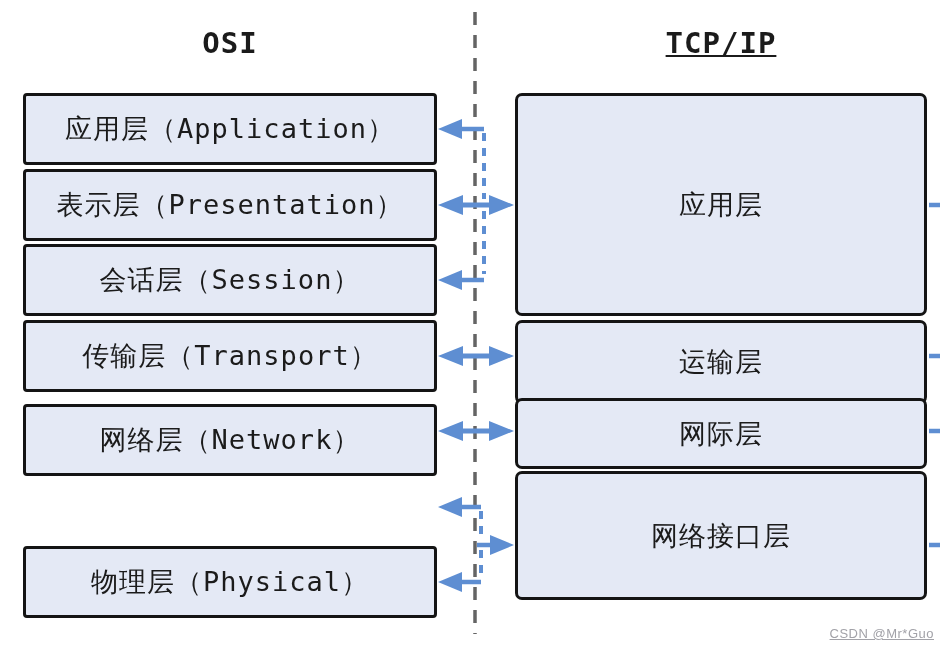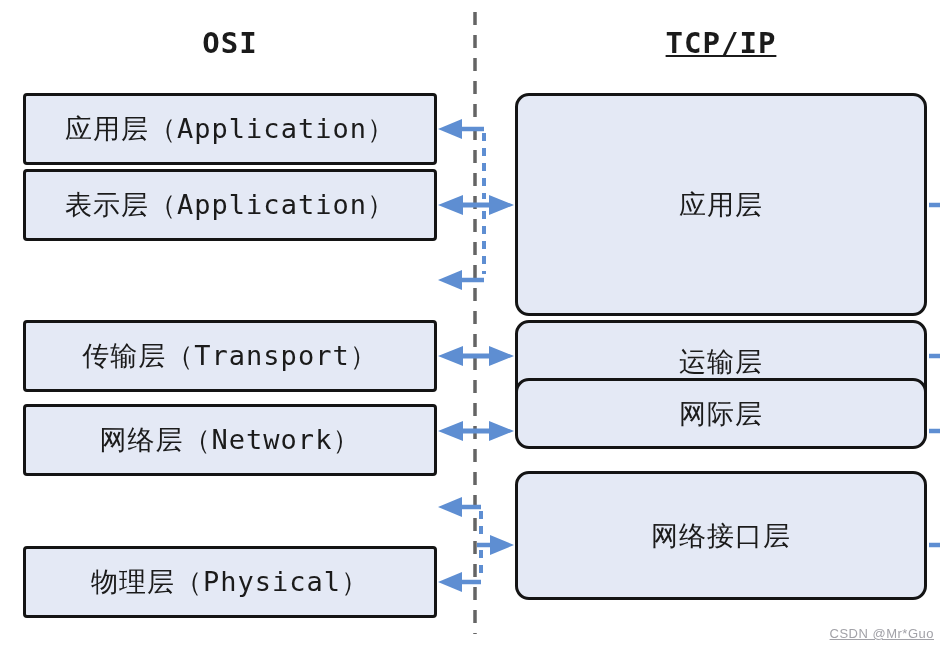--- a/index.html
+++ b/index.html
@@ -35,49 +35,50 @@
     background:var(--fill);
     border:3px solid var(--stroke);
     display:flex;
     align-items:center;
     justify-content:center;
     font-size:27px;
     letter-spacing:1px;
     white-space:nowrap;
   }
   .osi-box{left:23px;width:414px;height:72px;border-radius:4px;}
-  .tcp-box{left:515px;width:412px;border-radius:14px;font-family:Liberation Mono, monospace;}
+  .tcp-box{left:515px;width:412px;border-radius:7px;font-family:Liberation Mono, monospace;}
   .overlay{position:absolute;left:0;top:0;pointer-events:none;}
   .watermark{
     position:absolute;
     top:626px;right:6px;
     font-family:"Liberation Sans","DejaVu Sans",sans-serif;
     font-size:13px;
     color:var(--wm);
     letter-spacing:0.5px;
     text-decoration:underline;
   }
 </style>
 </head>
 <body>
 
 <div class="canvas">
 
   <div class="col-title osi">OSI</div>
   <div class="col-title tcpip">TCP/IP</div>
 
   <div class="layer-box osi-box" style="top:93px">应用层（Application）</div>
-  <div class="layer-box osi-box" style="top:169px">表示层（Application）</div>
+  <div class="layer-box osi-box" style="top:169px">表示层（Presentation）</div>
+  <div class="layer-box osi-box" style="top:244px">会话层（Session）</div>
   <div class="layer-box osi-box" style="top:320px">传输层（Transport）</div>
   <div class="layer-box osi-box" style="top:404px">网络层（Network）</div>
   <div class="layer-box osi-box" style="top:546px">物理层（Physical）</div>
 
   <div class="layer-box tcp-box" style="top:93px;height:223px">应用层</div>
   <div class="layer-box tcp-box" style="top:320px;height:84px">运输层</div>
-  <div class="layer-box tcp-box" style="top:378px;height:71px">网际层</div>
+  <div class="layer-box tcp-box" style="top:398px;height:71px">网际层</div>
   <div class="layer-box tcp-box" style="top:471px;height:129px">网络接口层</div>
 
   <svg class="overlay" width="940" height="654" viewBox="0 0 940 654">
 
     <line x1="475" y1="12" x2="475" y2="634" style="stroke:var(--divider)" stroke-width="3.5" stroke-dasharray="13 10"></line>
 
     <g style="stroke:var(--arrow);fill:var(--arrow)">
       <line x1="456" y1="129" x2="484" y2="129" stroke-width="4.5"></line>
       <polygon points="438,129 462,119 462,139" stroke="none"></polygon>
       <line x1="484" y1="133" x2="484" y2="199" stroke-width="4" stroke-dasharray="8 7"></line>

